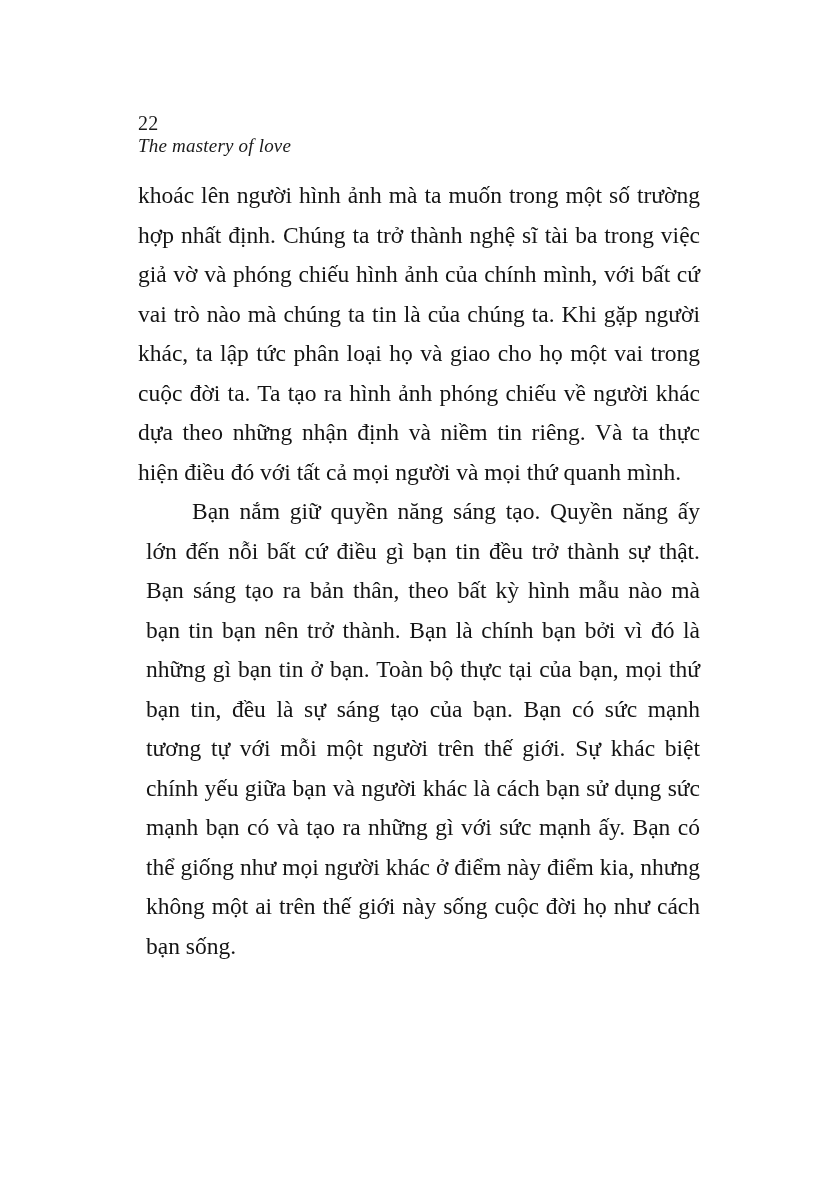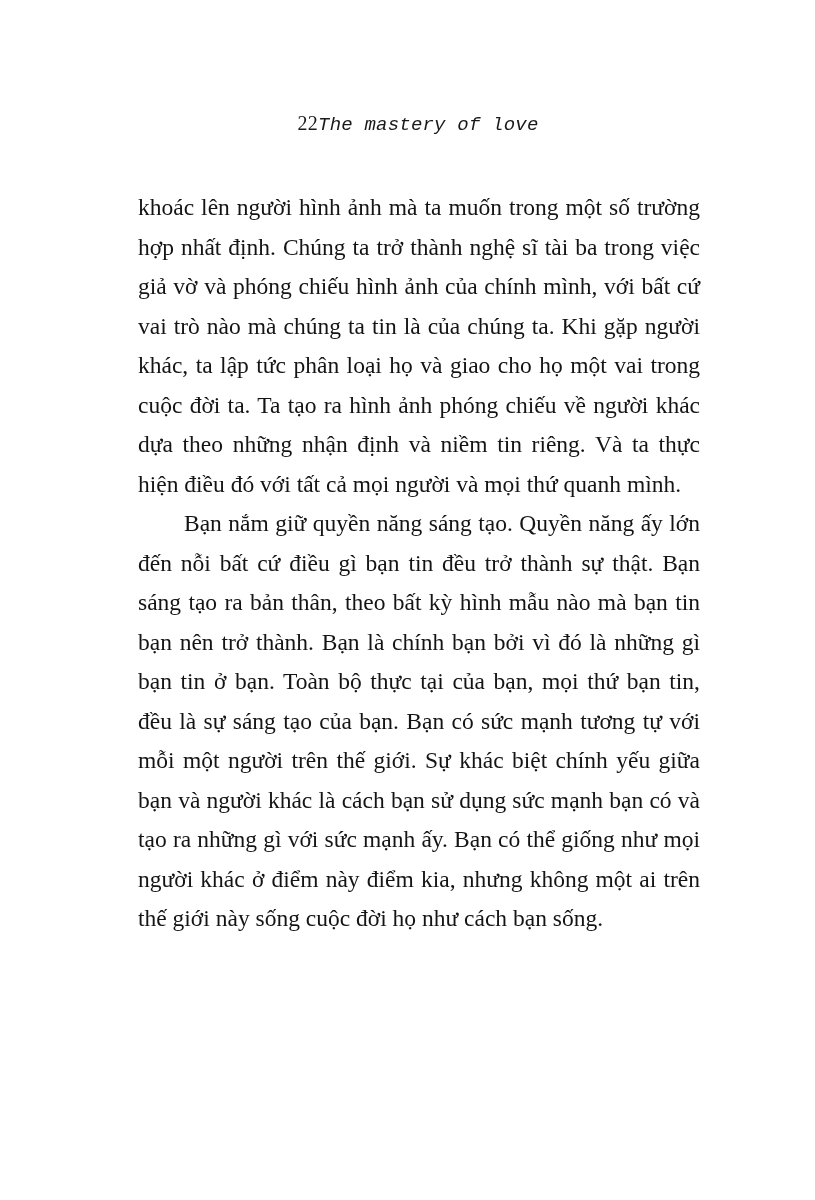--- a/index.html
+++ b/index.html
@@ -21,56 +21,58 @@
     box-sizing: border-box;
   }
   .header {
     position: absolute;
     top: 112px;
     left: 138px;
     width: 560px;
     height: 28px;
     display: flex;
     align-items: baseline;
-    justify-content: center;
+    justify-content: space-between;
+    flex-direction: column;
   }
   .folio {
     font-family: "Liberation Serif", serif;
     font-size: 20px;
     color: #1a1a1a;
     letter-spacing: 0.3px;
   }
   .running-title {
-    font-family: Liberation Mono, monospace;
+    font-family: Liberation Serif, serif;
     font-style: italic;
     font-size: 19px;
     color: #1a1a1a;
     letter-spacing: 0.2px;
   }
   .body-text {
     position: absolute;
-    top: 188px;
+    top: 176px;
     left: 138px;
     width: 562px;
   }
   .para {
     margin: 0;
     font-family: "Liberation Serif", serif;
     font-size: 23.5px;
     line-height: 39.5px;
     text-align: justify;
     text-justify: inter-word;
     color: #141414;
     hyphens: none;
   }
   .para.indent {
     text-indent: 46px;
   }
   .para + .para {
     margin-top: 0px;
+    margin-left: 8px;
   }
   
 </style>
 </head>
 <body>
 
 <div class="page">
 
   <div class="header">
     <span class="folio">22</span>

